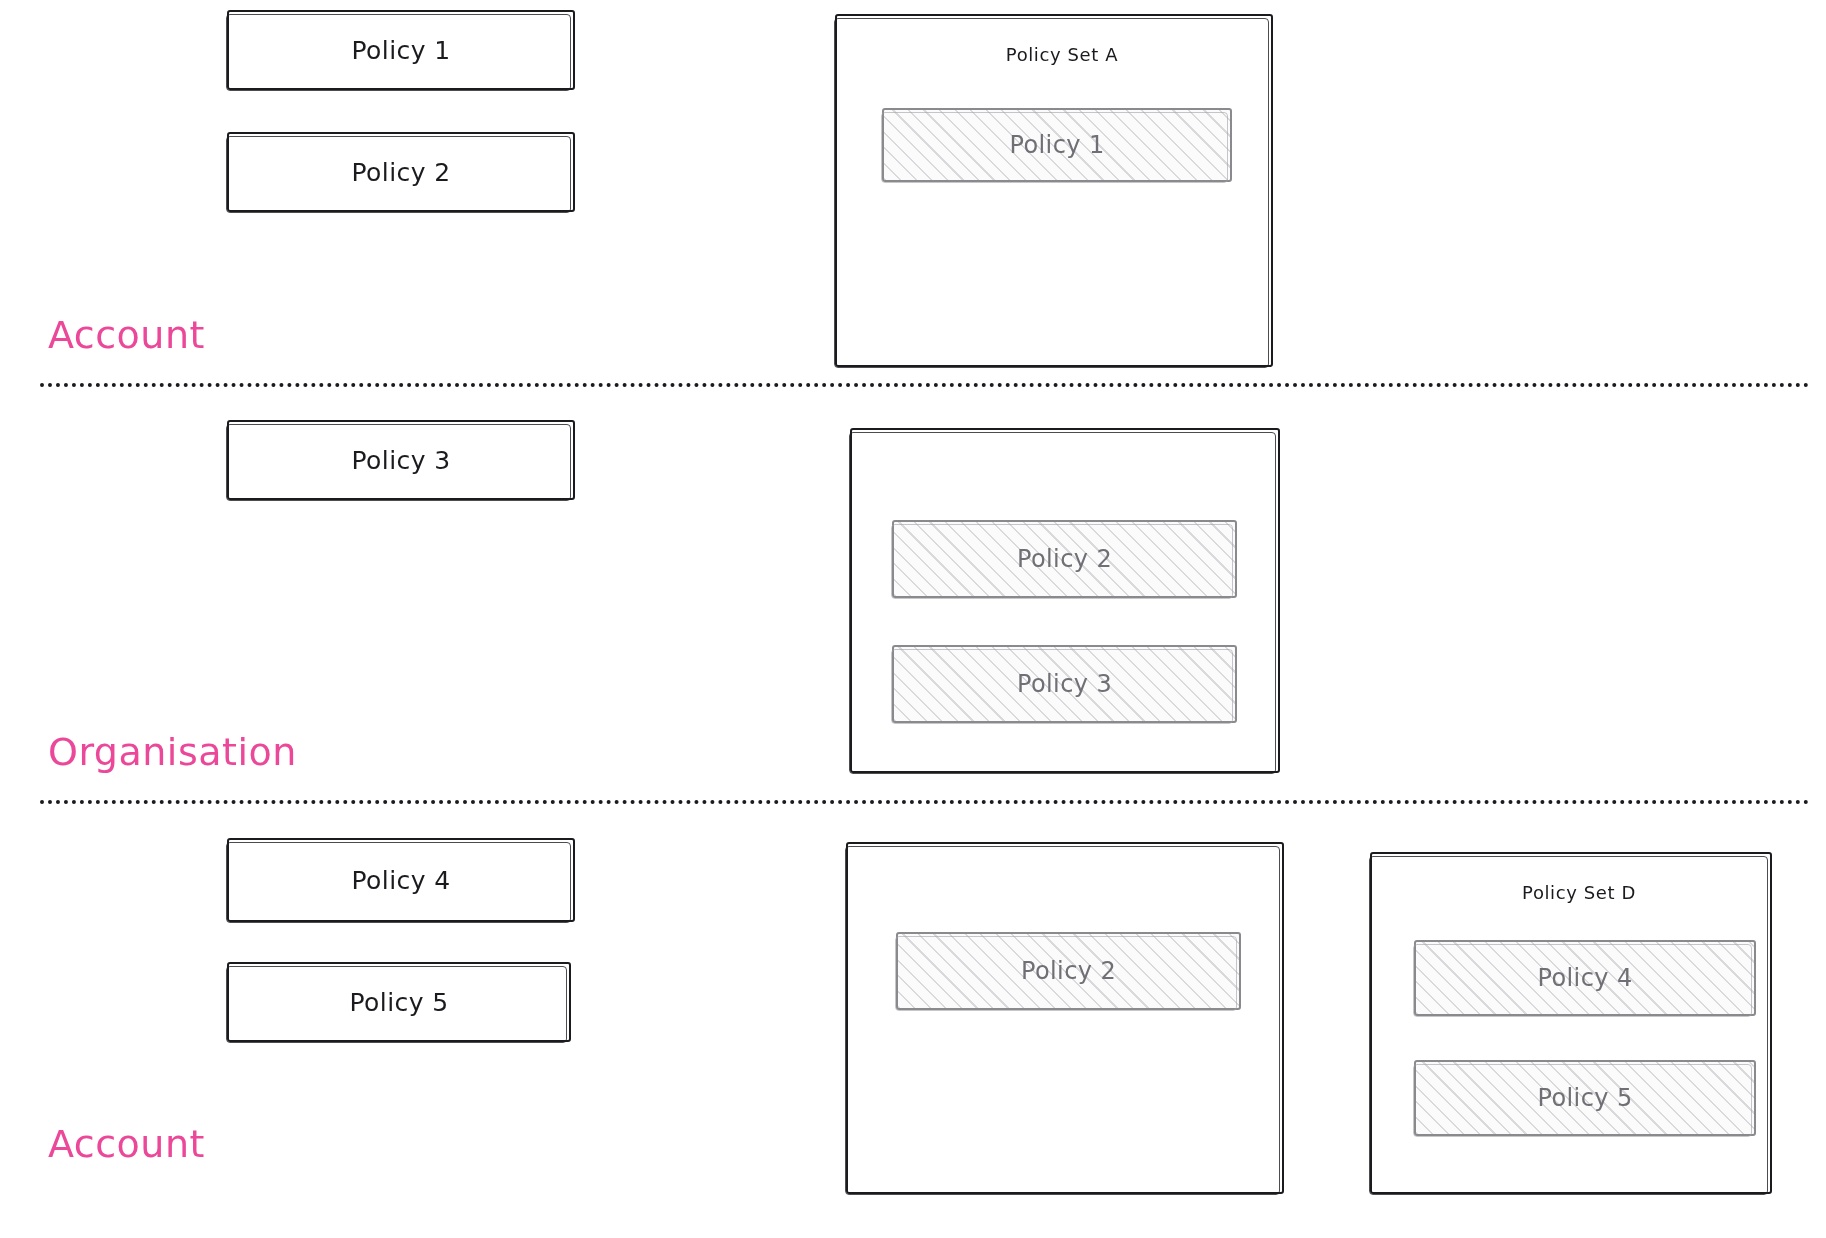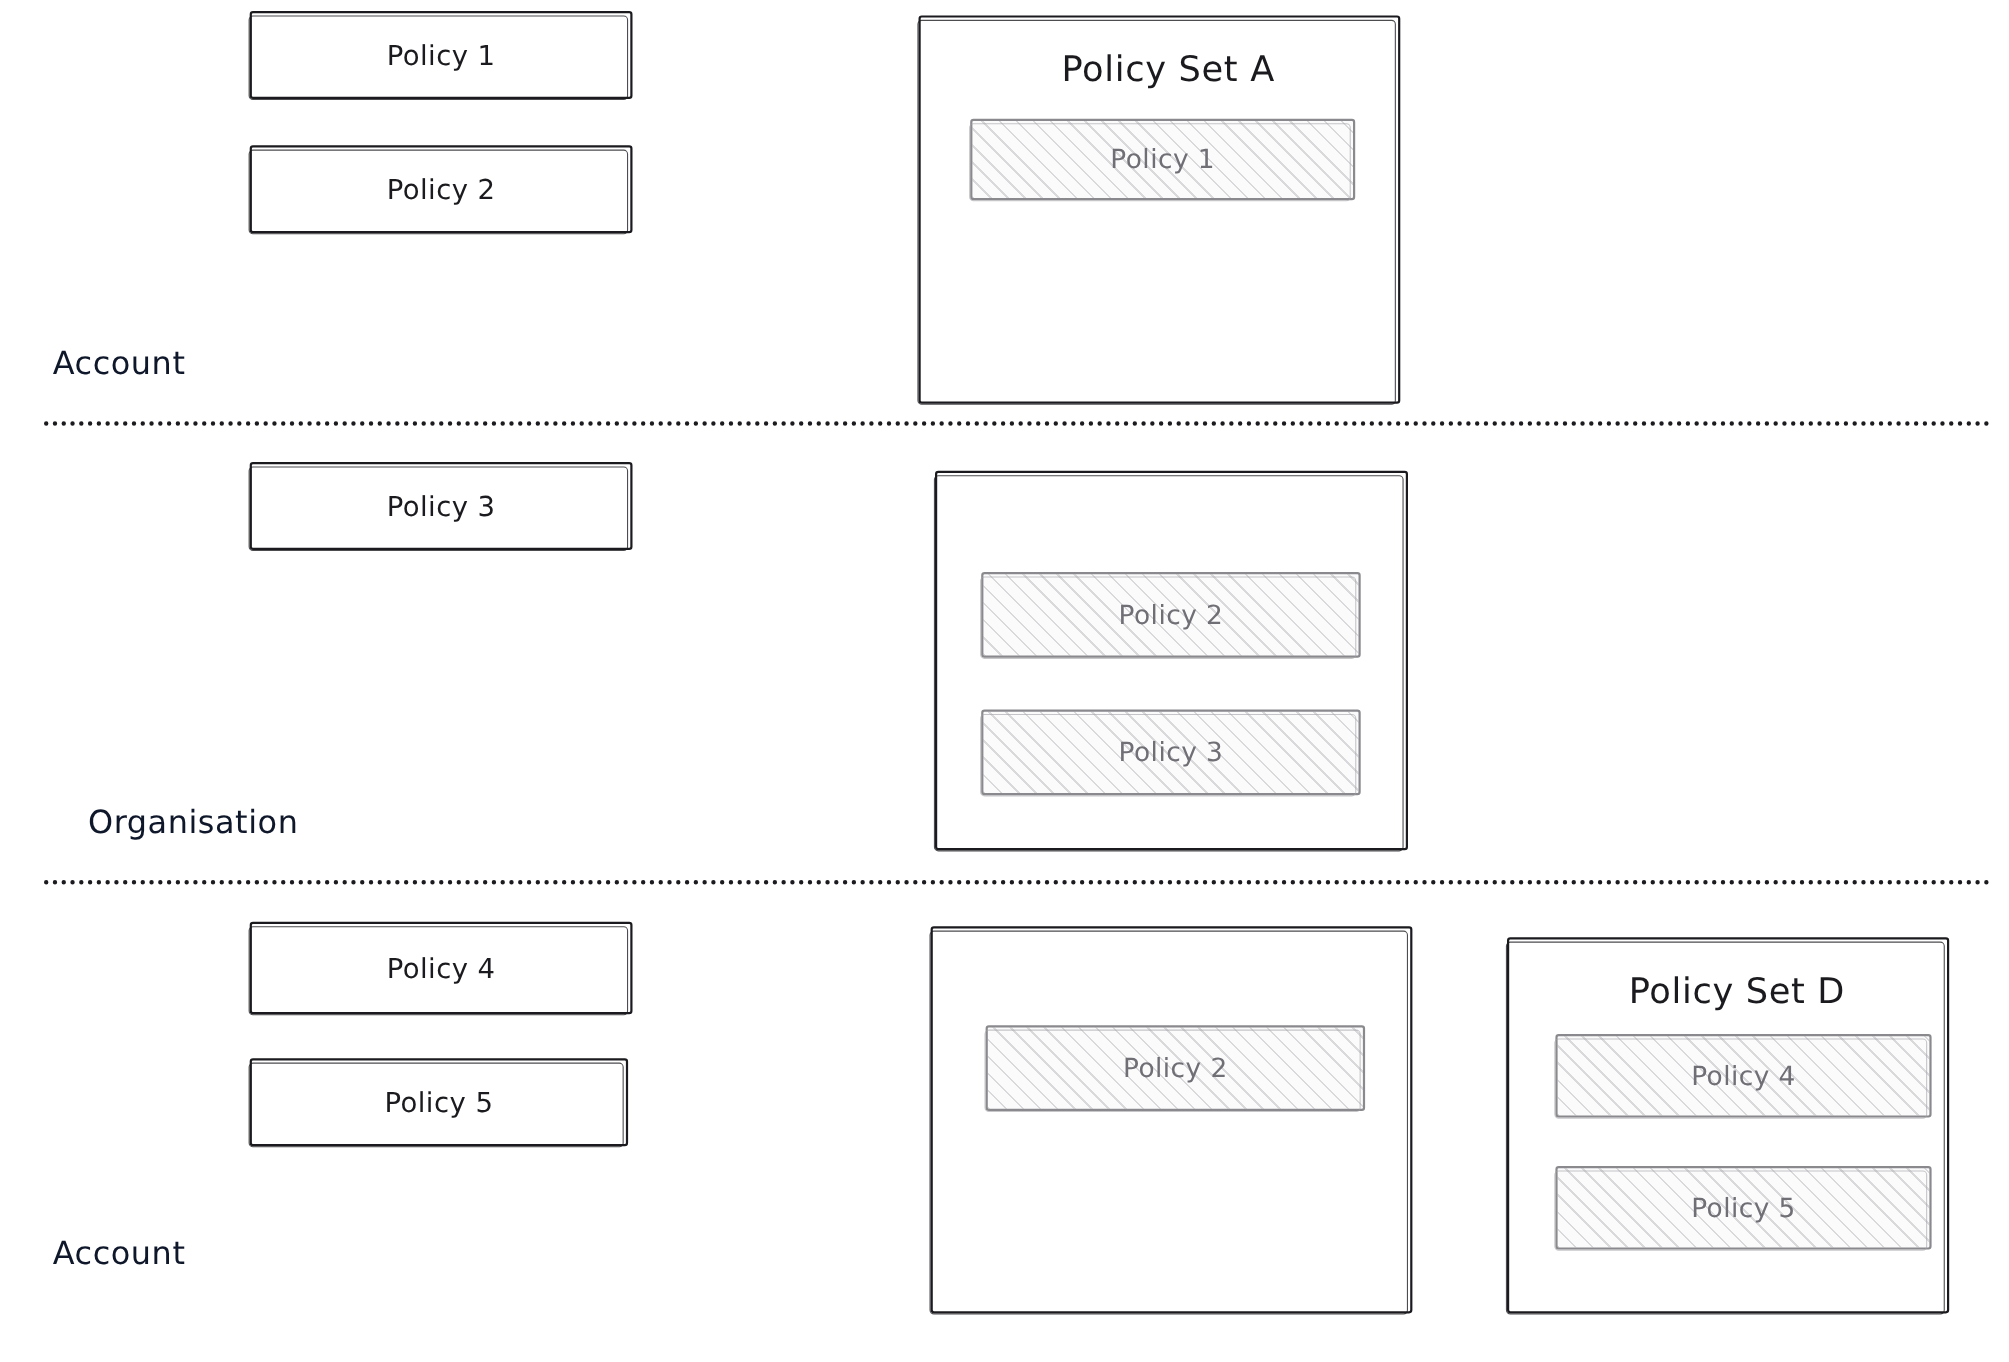--- a/index.html
+++ b/index.html
@@ -54,21 +54,21 @@
 
   
   .policy-set {
     display: block;
   }
   .set-title {
     position: absolute;
     left: 0;
     right: 0;
     text-align: center;
-    font-size: 32px;
+    font-size: 18px;
     color: #1b1b1f;
     letter-spacing: .6px;
     margin-left: 16px;
   }
 
   
   .hatch-box {
     position: absolute;
     box-sizing: border-box;
     border: 2.2px solid #8a8a8e;
@@ -101,22 +101,22 @@
     position: relative;
     z-index: 2;
     font-size: 24px;
     color: #6f6f75;
     letter-spacing: .4px;
   }
 
   
   .tier-label {
     position: absolute;
-    font-size: 29px;
-    color: #0f172a;
+    font-size: 38px;
+    color: #ec4899;
     letter-spacing: .5px;
     white-space: nowrap;
   }
 
   
   .divider {
     position: absolute;
     height: 0;
     border-top: 4px dotted #1b1b1f;
   }
@@ -151,21 +151,21 @@
 
   <div class="sketch-box policy-set" style="left:850px; top:428px; width:430px; height:345px;">
     <div class="hatch-box" style="left:40px; top:90px; width:345px; height:78px;">
       <span class="chip-label">Policy 2</span>
     </div>
     <div class="hatch-box" style="left:40px; top:215px; width:345px; height:78px;">
       <span class="chip-label">Policy 3</span>
     </div>
   </div>
 
-  <div class="tier-label" style="left:48px; top:730px;margin-left:32px;">Organisation</div>
+  <div class="tier-label" style="left:48px; top:730px;">Organisation</div>
 
   <div class="divider" style="left:40px; top:800px; width:1770px;"></div>
 
   <div class="sketch-box policy-chip" style="left:227px; top:838px; width:348px; height:84px;">
     <span class="chip-label">Policy 4</span>
   </div>
 
   <div class="sketch-box policy-chip" style="left:227px; top:962px; width:344px; height:80px;">
     <span class="chip-label">Policy 5</span>
   </div>

